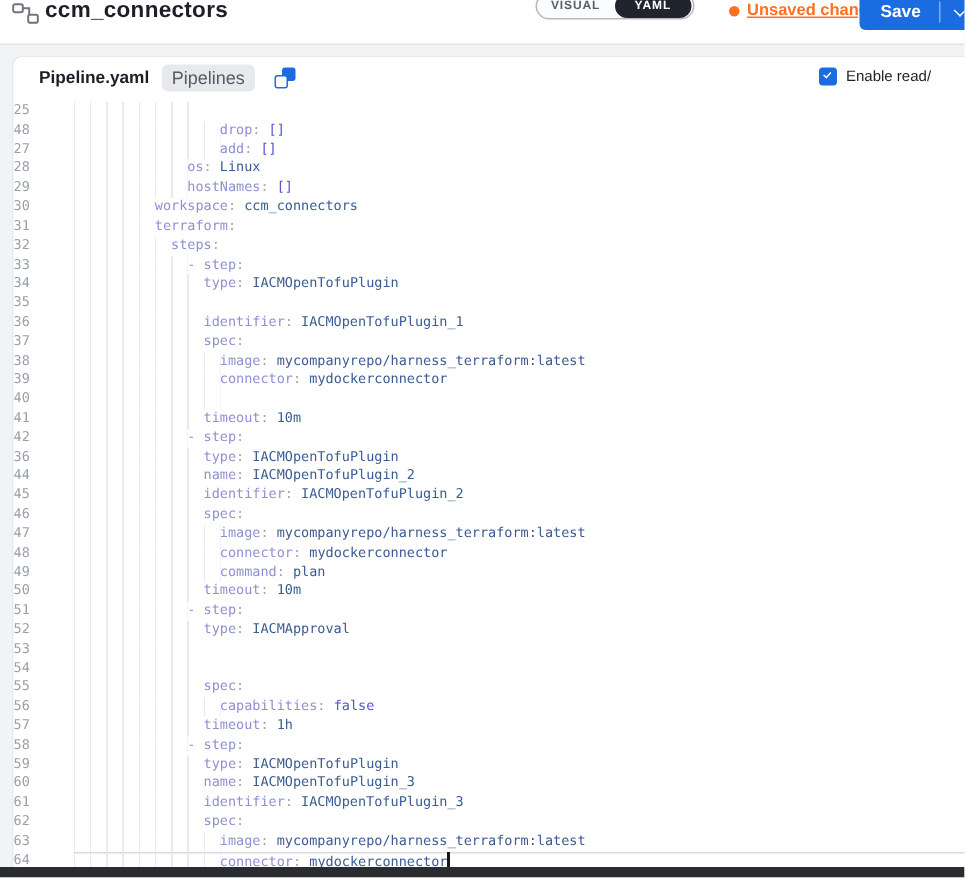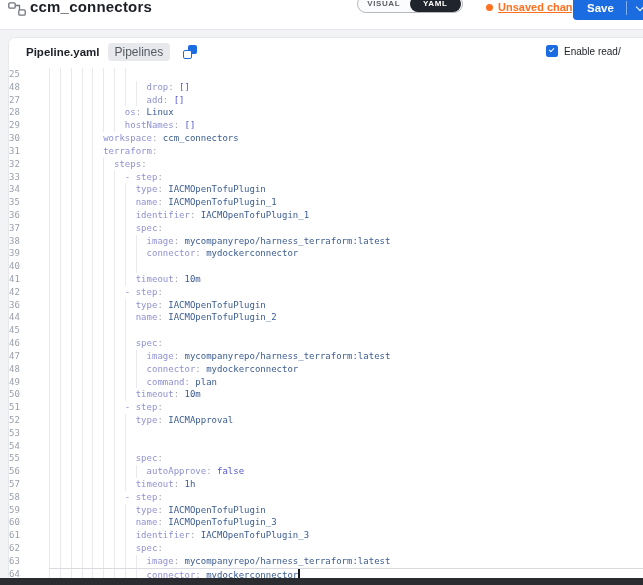--- a/index.html
+++ b/index.html
@@ -158,21 +158,21 @@
         <div class="line">
           <span class="ln">33</span>
           <span class="code-wrap"><span class="guides" style="width: 14ch;"></span><span class="txt">              <span class="tk-key">- step</span><span class="tk-pun">:</span></span></span>
         </div>
         <div class="line">
           <span class="ln">34</span>
           <span class="code-wrap"><span class="guides" style="width: 16ch;"></span><span class="txt">                <span class="tk-key">type</span><span class="tk-pun">:</span><span class="tk-val"> IACMOpenTofuPlugin</span></span></span>
         </div>
         <div class="line">
           <span class="ln">35</span>
-          <span class="code-wrap"><span class="guides" style="width: 16ch;"></span><span class="txt">                <span class="tk-key">name</span><span class="tk-pun">:</span><span class="tk-val"> IACMOpenTofuPlugin_1</span></span></span>
+          <span class="code-wrap"><span class="guides" style="width: 16ch;"></span></span>
         </div>
         <div class="line">
           <span class="ln">36</span>
           <span class="code-wrap"><span class="guides" style="width: 16ch;"></span><span class="txt">                <span class="tk-key">identifier</span><span class="tk-pun">:</span><span class="tk-val"> IACMOpenTofuPlugin_1</span></span></span>
         </div>
         <div class="line">
           <span class="ln">37</span>
           <span class="code-wrap"><span class="guides" style="width: 16ch;"></span><span class="txt">                <span class="tk-key">spec</span><span class="tk-pun">:</span></span></span>
         </div>
         <div class="line">
@@ -198,21 +198,21 @@
         <div class="line">
           <span class="ln">36</span>
           <span class="code-wrap"><span class="guides" style="width: 16ch;"></span><span class="txt">                <span class="tk-key">type</span><span class="tk-pun">:</span><span class="tk-val"> IACMOpenTofuPlugin</span></span></span>
         </div>
         <div class="line">
           <span class="ln">44</span>
           <span class="code-wrap"><span class="guides" style="width: 16ch;"></span><span class="txt">                <span class="tk-key">name</span><span class="tk-pun">:</span><span class="tk-val"> IACMOpenTofuPlugin_2</span></span></span>
         </div>
         <div class="line">
           <span class="ln">45</span>
-          <span class="code-wrap"><span class="guides" style="width: 16ch;"></span></span>
+          <span class="code-wrap"><span class="guides" style="width: 16ch;"></span><span class="txt">                <span class="tk-key">identifier</span><span class="tk-pun">:</span><span class="tk-val"> IACMOpenTofuPlugin_2</span></span></span>
         </div>
         <div class="line">
           <span class="ln">46</span>
           <span class="code-wrap"><span class="guides" style="width: 16ch;"></span><span class="txt">                <span class="tk-key">spec</span><span class="tk-pun">:</span></span></span>
         </div>
         <div class="line">
           <span class="ln">47</span>
           <span class="code-wrap"><span class="guides" style="width: 18ch;"></span><span class="txt">                  <span class="tk-key">image</span><span class="tk-pun">:</span><span class="tk-val"> mycompanyrepo/harness_terraform:latest</span></span></span>
         </div>
         <div class="line">
@@ -242,21 +242,21 @@
         <div class="line">
           <span class="ln">54</span>
           <span class="code-wrap"><span class="guides" style="width: 16ch;"></span></span>
         </div>
         <div class="line">
           <span class="ln">55</span>
           <span class="code-wrap"><span class="guides" style="width: 16ch;"></span><span class="txt">                <span class="tk-key">spec</span><span class="tk-pun">:</span></span></span>
         </div>
         <div class="line">
           <span class="ln">56</span>
-          <span class="code-wrap"><span class="guides" style="width: 18ch;"></span><span class="txt">                  <span class="tk-key">autoApprove</span><span class="tk-pun">:</span><span class="tk-spec"> false</span></span></span>
+          <span class="code-wrap"><span class="guides" style="width: 18ch;"></span><span class="txt">                  <span class="tk-key">capabilities</span><span class="tk-pun">:</span><span class="tk-spec"> false</span></span></span>
         </div>
         <div class="line">
           <span class="ln">57</span>
           <span class="code-wrap"><span class="guides" style="width: 16ch;"></span><span class="txt">                <span class="tk-key">timeout</span><span class="tk-pun">:</span><span class="tk-val"> 1h</span></span></span>
         </div>
         <div class="line">
           <span class="ln">58</span>
           <span class="code-wrap"><span class="guides" style="width: 14ch;"></span><span class="txt">              <span class="tk-key">- step</span><span class="tk-pun">:</span></span></span>
         </div>
         <div class="line">

